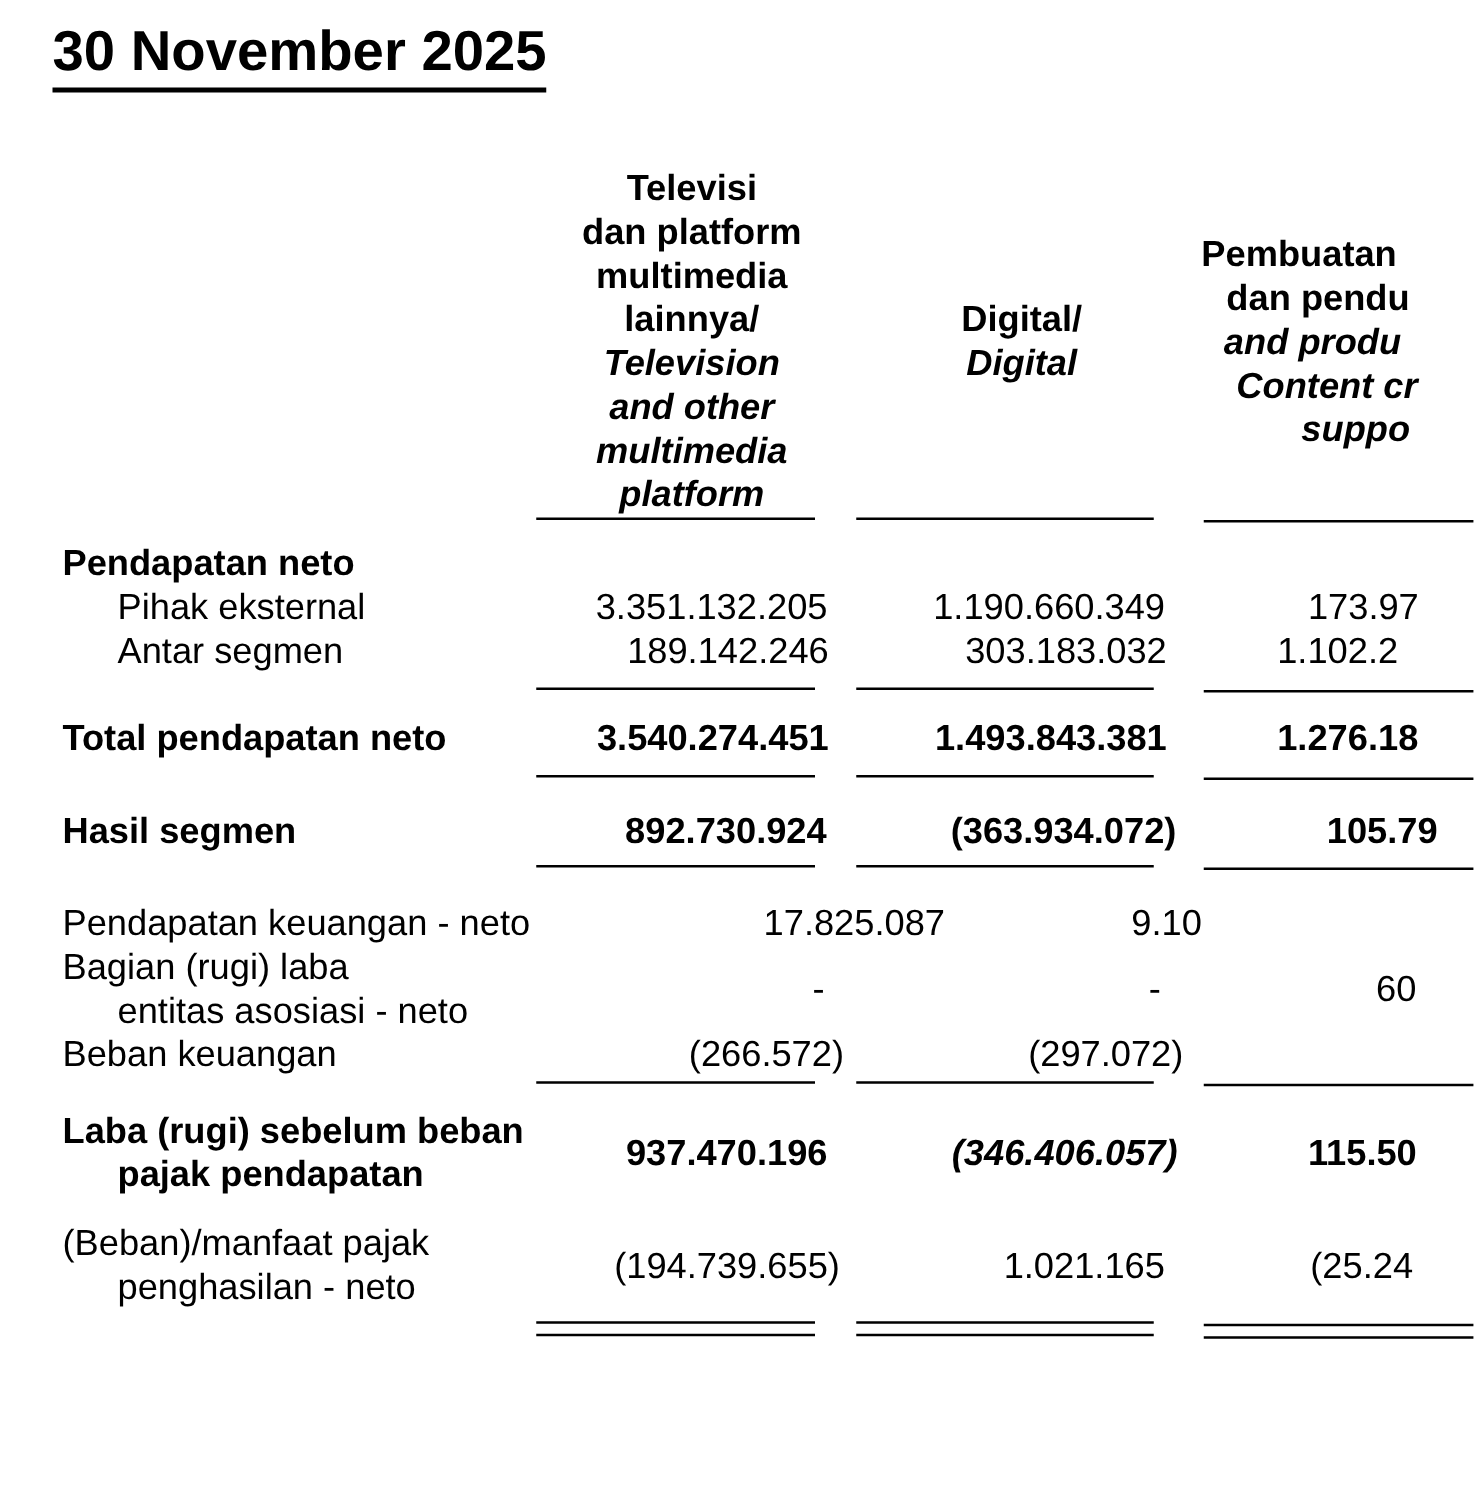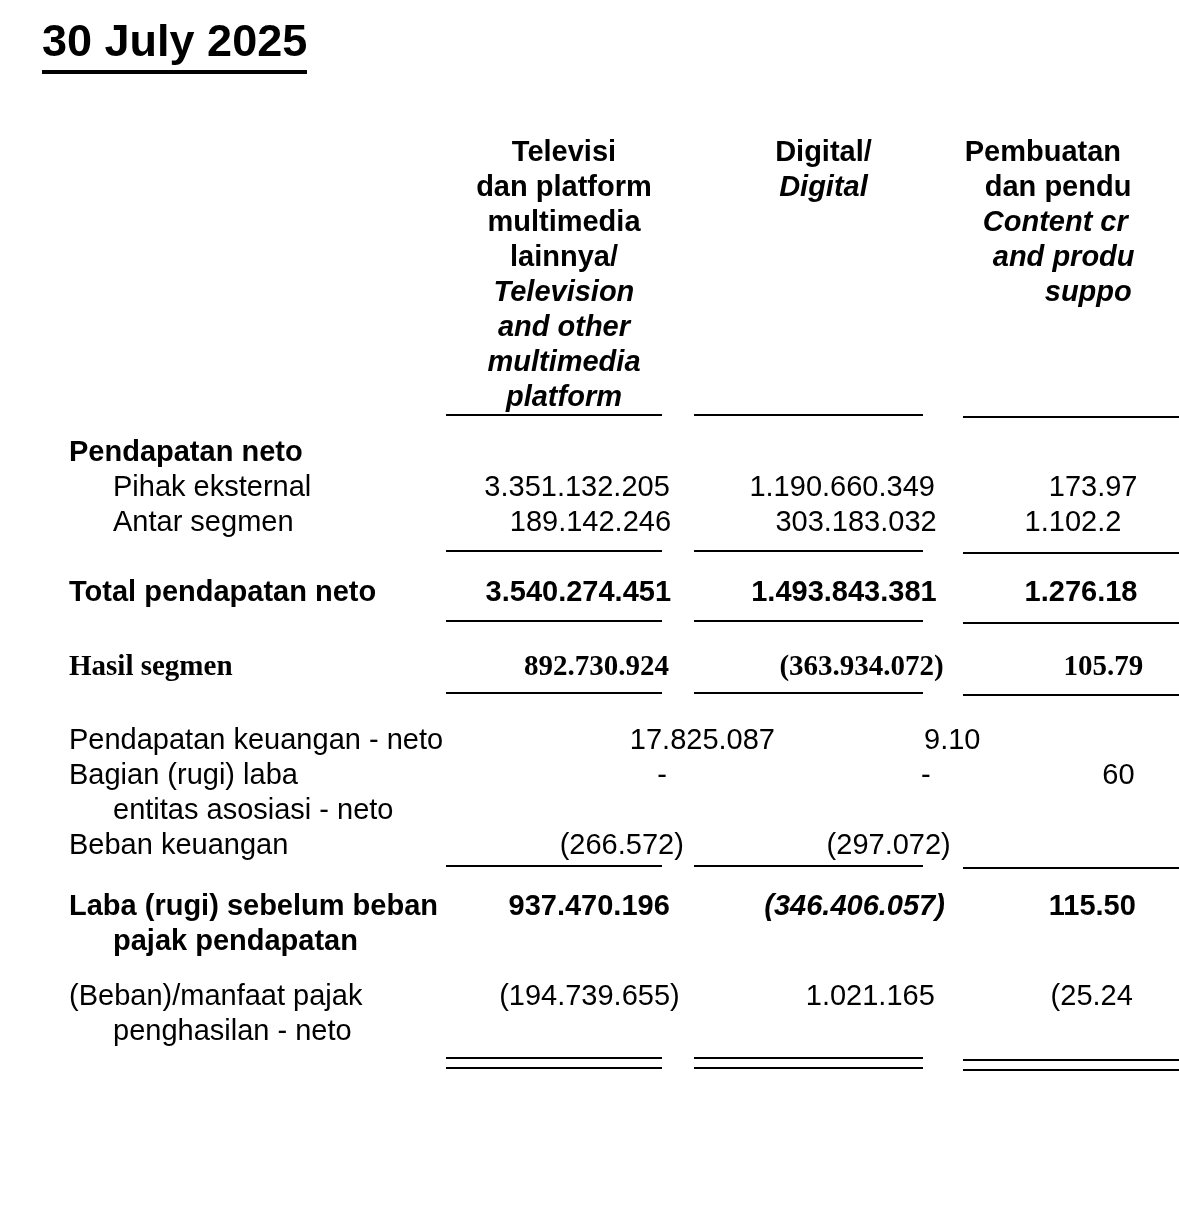--- a/index.html
+++ b/index.html
@@ -16,22 +16,22 @@
   .title{
     display:inline-block;
     margin:14px 0 0 42px;
     font-size:45px;
     line-height:54px;
     font-weight:bold;
     border-bottom:4px solid #000;
     padding-bottom:2px;
   }
   
-  .row{display:flex;align-items:flex-start;}
-  .c-label{width:455px;box-sizing:border-box;padding-left:38px;margin-left:31px;}
+  .row{display:flex;align-items:center;padding-left:12px;}
+  .c-label{width:455px;box-sizing:border-box;padding-left:38px;}
   .c-label .indent{padding-left:44px;}
   .c-tv{width:238px;box-sizing:border-box;text-align:right;}
   .c-gap1{width:35px;}
   .c-digital{width:254px;box-sizing:border-box;text-align:right;}
   .c-gap2{width:26px;}
   .c-content{width:232px;box-sizing:border-box;text-align:left;}
   .bold{font-weight:bold;}
   .hdr{font-weight:bold;}
   .hdr .en{font-style:italic;}
   .hdr .c-tv,.hdr .c-digital{text-align:center;}
@@ -51,30 +51,30 @@
   .r-total    .c-content{padding-left:64px;}
   .r-hasil    .c-content{padding-left:106px;}
   .r-pendkeu  .c-content{padding-left:123px;}
   .r-bagian   .c-content{padding-left:148px;}
   .r-labaseb  .c-content{padding-left:90px;}
   .r-pajak    .c-content{padding-left:92px;}
   .r-labaper  .c-content{padding-left:98px;}
   
   .hdr{margin-top:60px;}
   .mt18{margin-top:18px;} .mt11{margin-top:11px;} .mt22{margin-top:22px;}
-  .mt26{margin-top:26px;font-family:Liberation Serif, serif;} .mt9{margin-top:9px;}  .mt28{margin-top:28px;}
+  .mt26{margin-top:26px;} .mt9{margin-top:9px;}  .mt28{margin-top:28px;}
   .mt3{margin-top:3px;}   .mt21{margin-top:21px;}.mt20{margin-top:20px;}
   .mt8{margin-top:8px;}
 </style>
 </head>
 <body>
 
 <div class="page">
 
-  <div class="title">30 July 2025</div>
+  <div class="title">30 November 2025</div>
 
   
   <div class="row hdr">
     <div class="c-label"></div>
     <div class="c-tv">
       <div class="id">Televisi</div>
       <div class="id">dan platform</div>
       <div class="id">multimedia</div>
       <div class="id">lainnya/</div>
       <div class="en">Television</div>
@@ -84,22 +84,22 @@
     </div>
     <div class="c-gap1"></div>
     <div class="c-digital">
       <div class="id">Digital/</div>
       <div class="en">Digital</div>
     </div>
     <div class="c-gap2"></div>
     <div class="c-content">
       <div class="id">Pembuatan</div>
       <div class="id">dan pendu</div>
+      <div class="en">and produ</div>
       <div class="en">Content cr</div>
-      <div class="en">and produ</div>
       <div class="en">suppo</div>
     </div>
   </div>
 
   
   <div class="rule-row">
     <div class="c-label"></div>
       <div class="c-tv"></div>
       <div class="c-gap1"></div>
     <div class="c-digital"></div>

